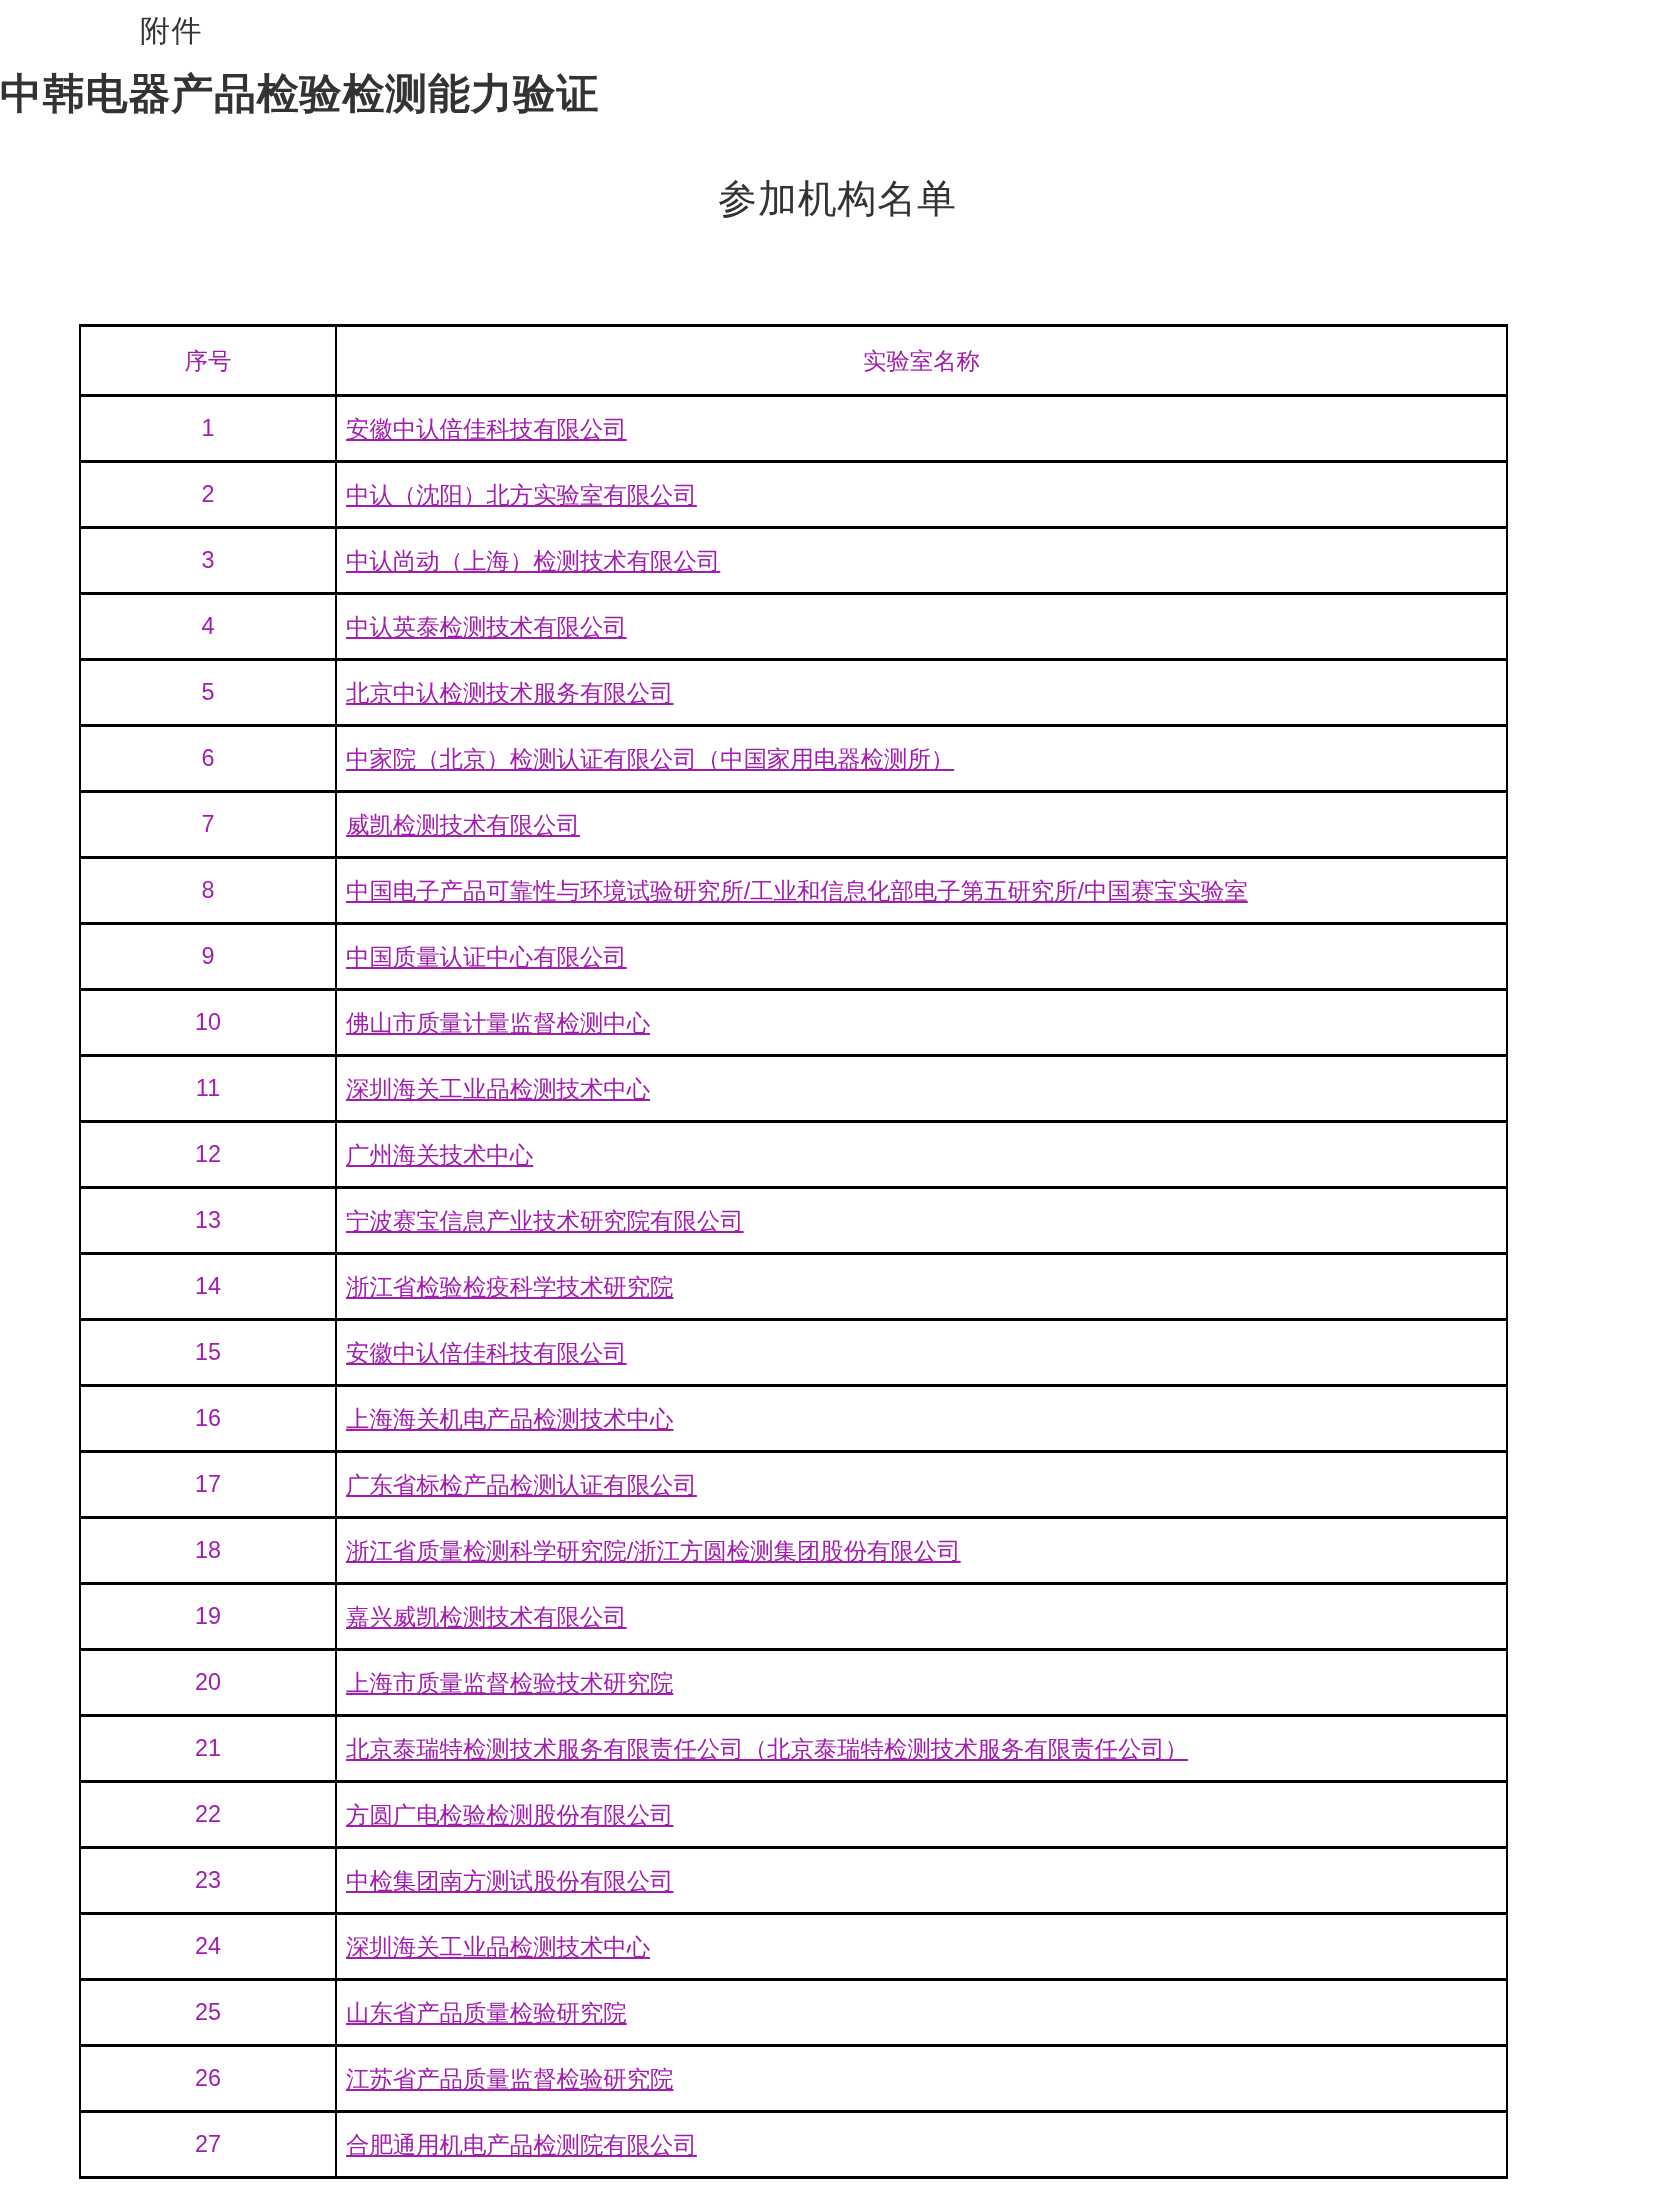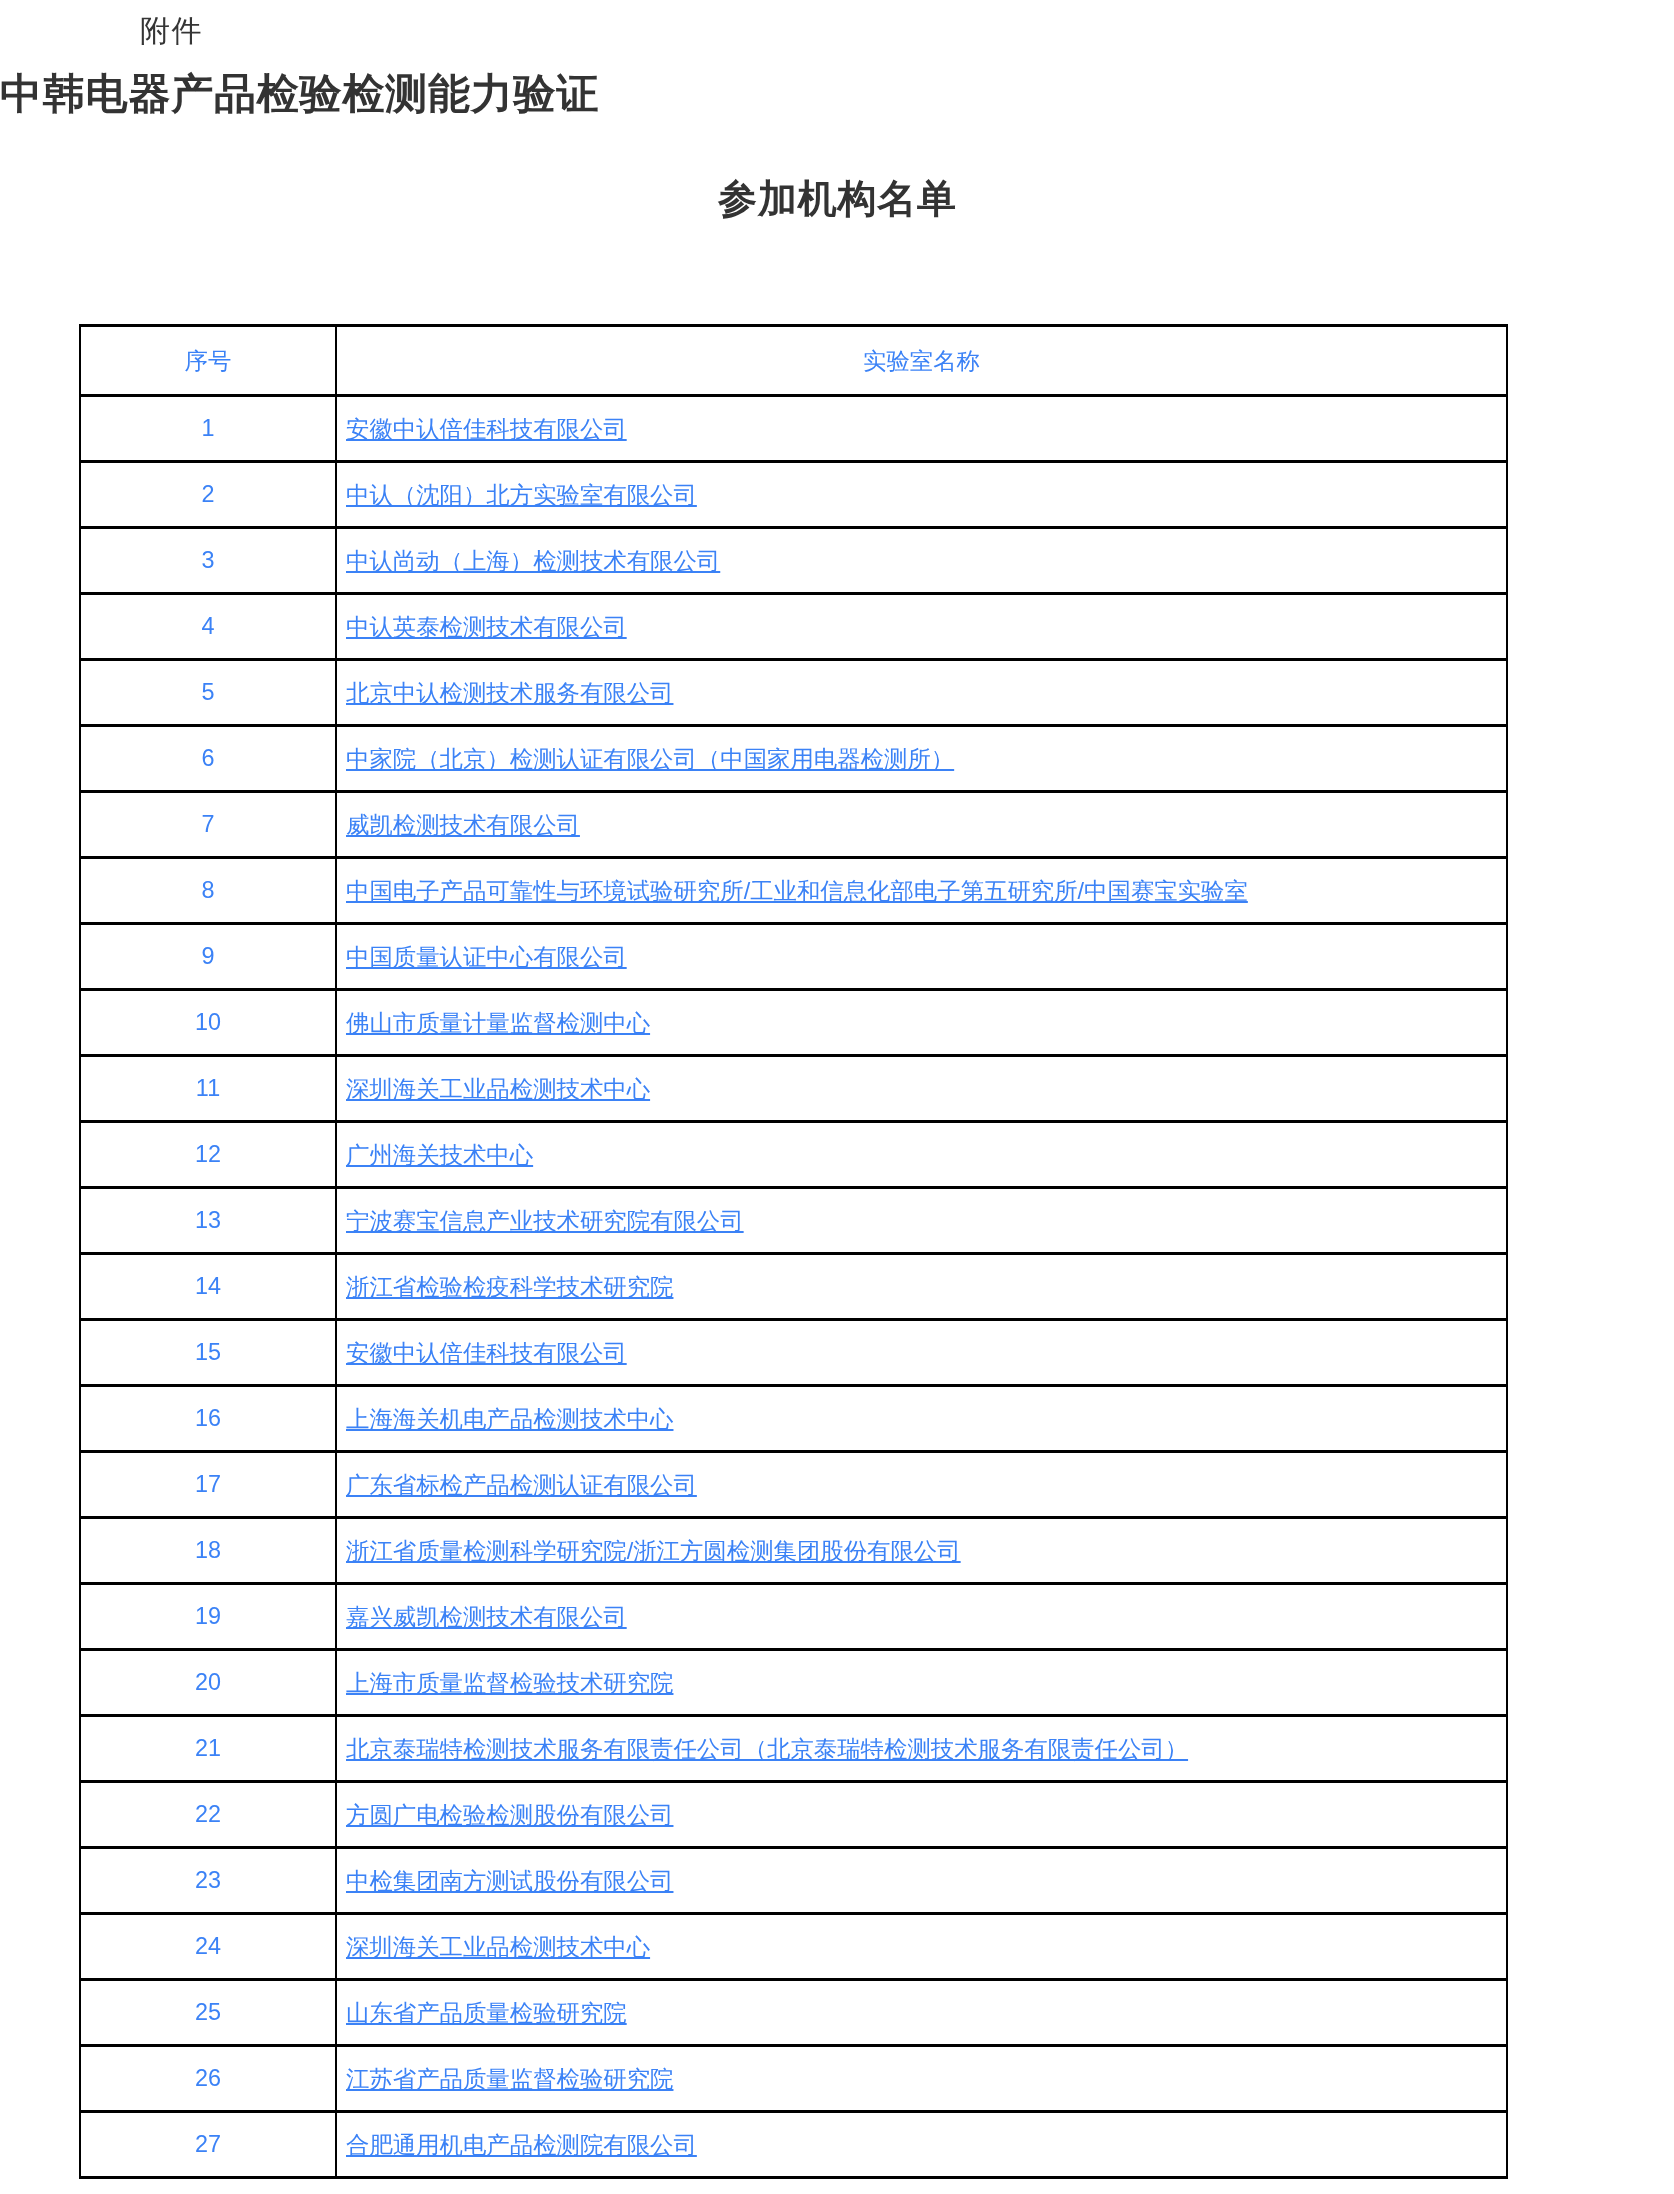--- a/index.html
+++ b/index.html
@@ -40,21 +40,21 @@
     color: #333333;
     letter-spacing: 0.8px;
   }
   .doc-subtitle {
     position: absolute;
     top: 172px;
     left: 0;
     width: 100%;
     text-align: center;
     font-size: 39px;
-    font-weight: 700;
+    font-weight: 400;
     color: #333333;
     letter-spacing: 0.8px;
   }
   table.lab-table {
     position: absolute;
     left: 79px;
     top: 324px;
     width: 1427px;
     border-collapse: collapse;
     table-layout: fixed;
@@ -62,21 +62,21 @@
   }
   table.lab-table col.c-no   { width: 256px; }
   table.lab-table col.c-name { width: 1171px; }
   table.lab-table th,
   table.lab-table td {
     border: 2.3px solid #000000;
     border-top-width: 3px;
     border-bottom-width: 3px;
     font-size: 23.4px;
     font-weight: 400;
-    color: #3b82f6;
+    color: #a21caf;
     vertical-align: middle;
     overflow: hidden;
     white-space: nowrap;
     background: #ffffff;
   }
   table.lab-table th {
     height: 65px;
     text-align: center;
     font-weight: 400;
   }

